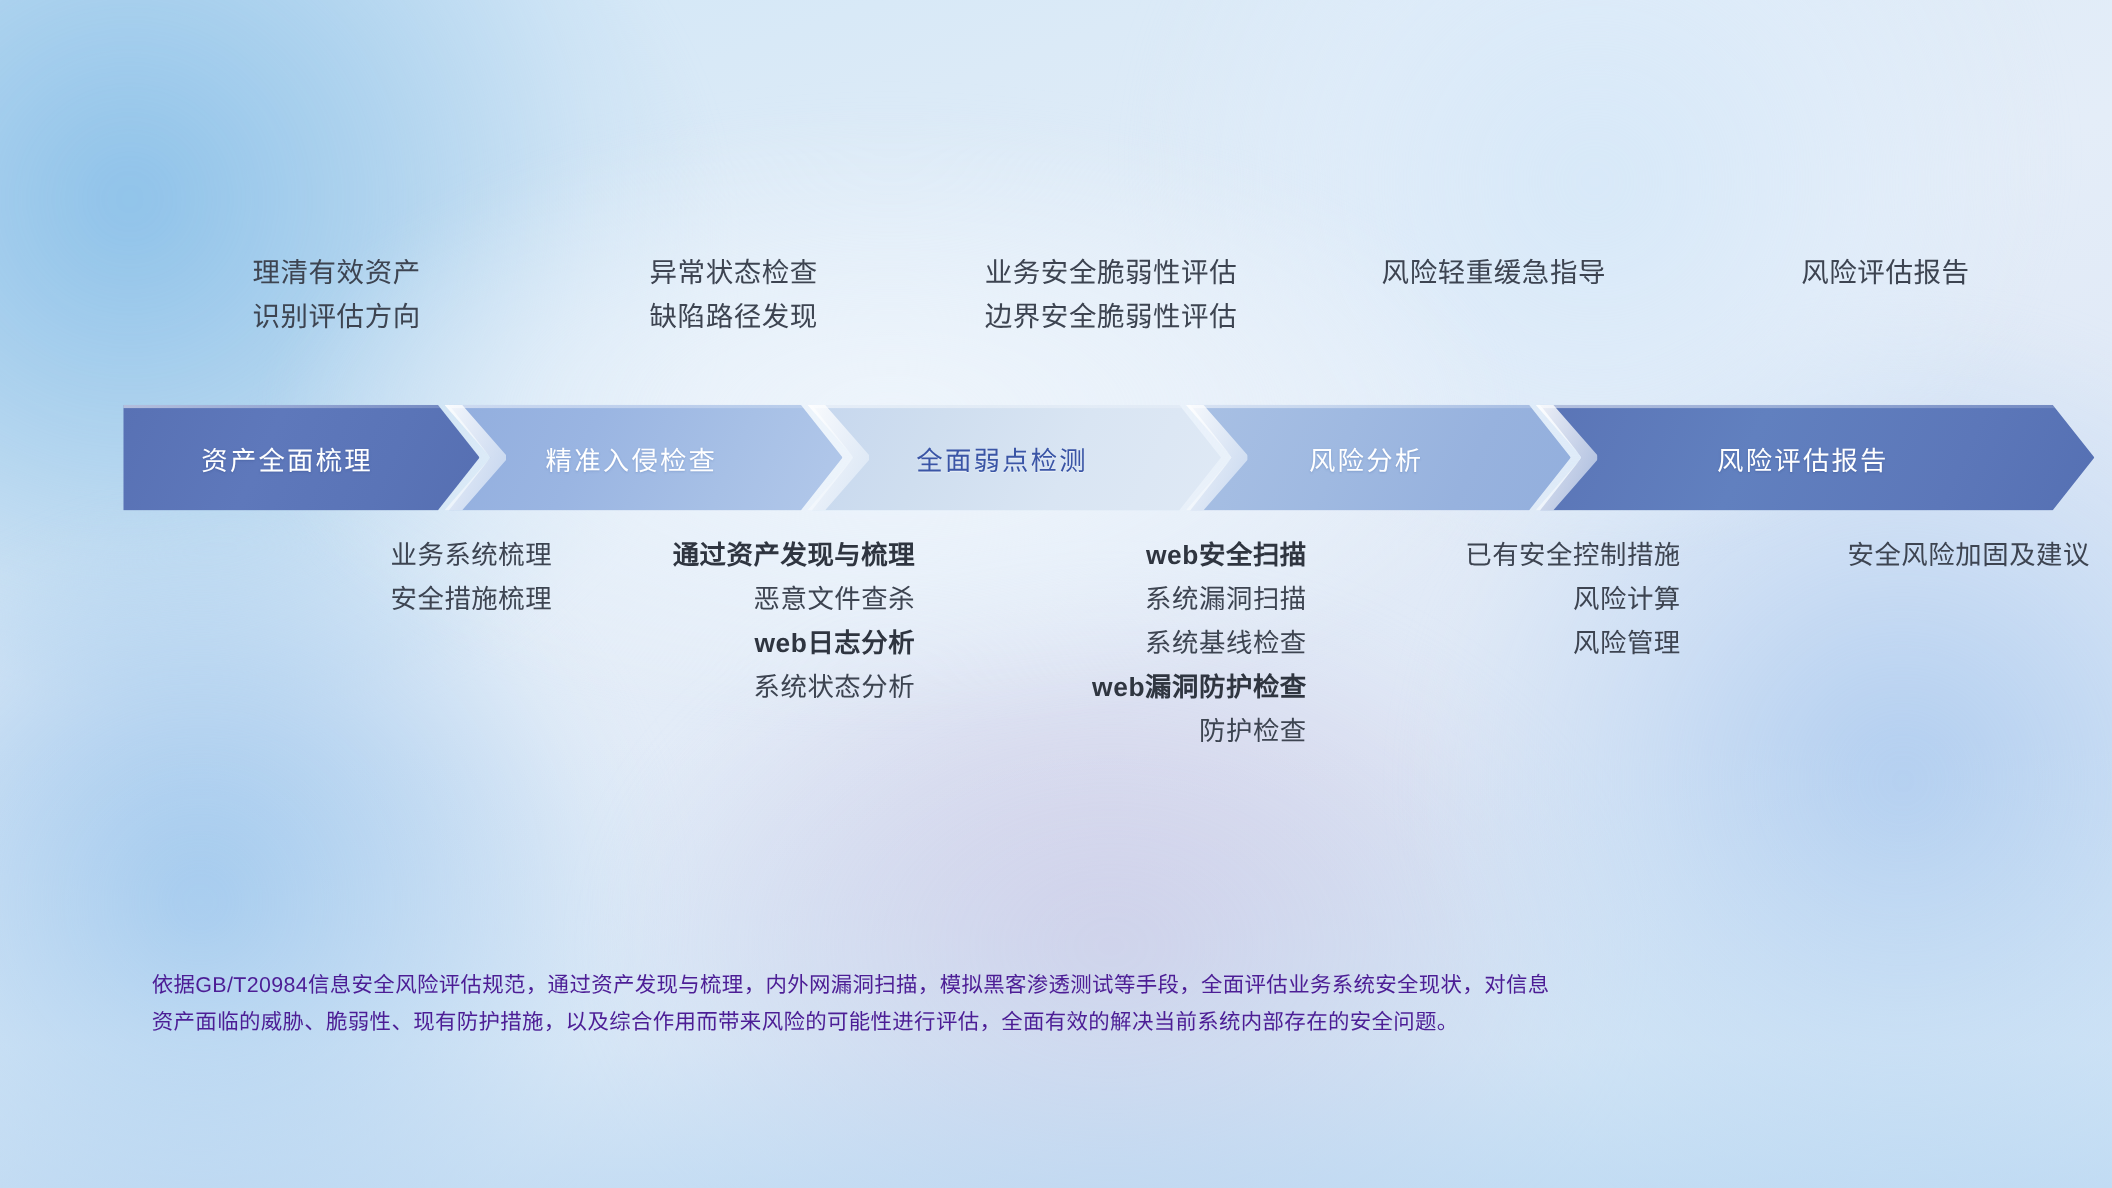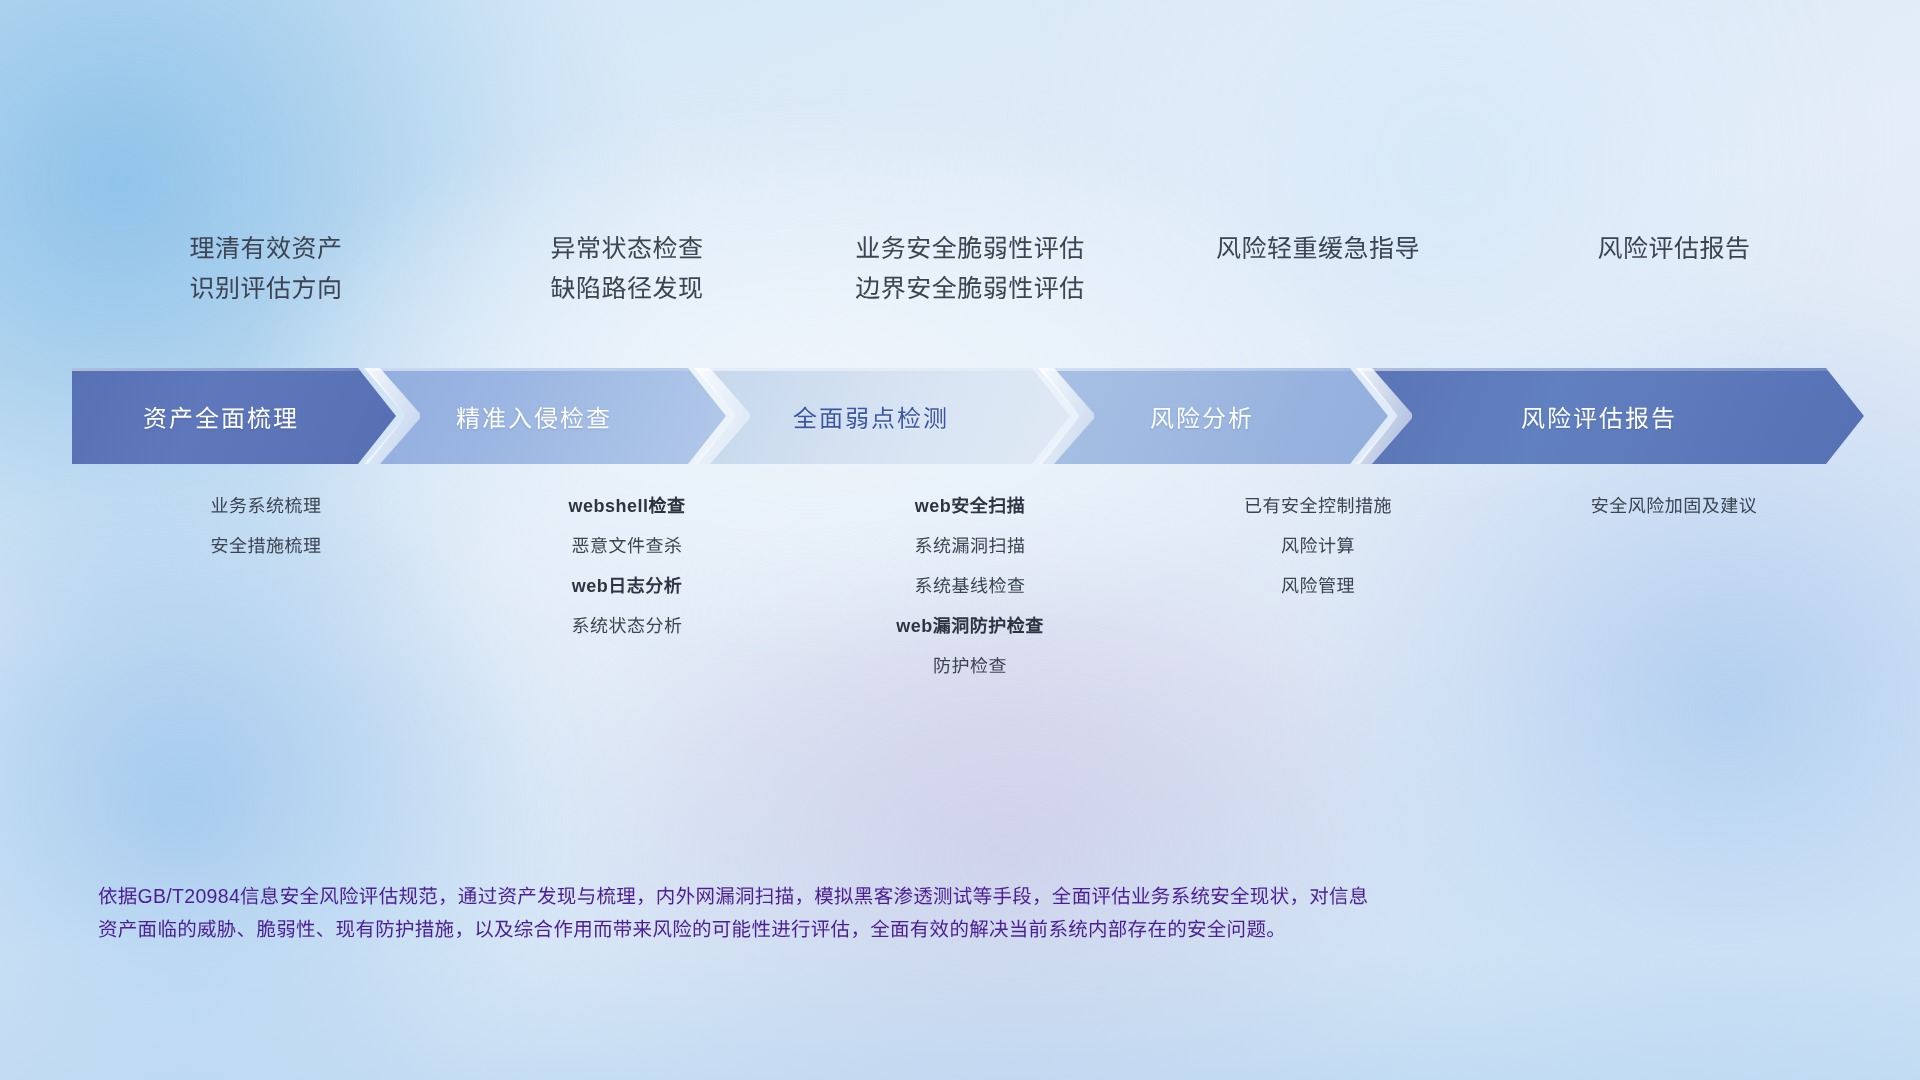--- a/index.html
+++ b/index.html
@@ -74,20 +74,21 @@
   #bg-vignette {
     position: absolute;
     inset: 0;
     background: linear-gradient(to bottom, rgba(255,255,255,0) 62%, rgba(205,228,246,.45) 88%, rgba(186,216,242,.65) 100%);
   }
 
   
   #content {
     position: absolute;
     inset: 0;
+    margin-left: 40px;
   }
 
   
   #top-labels {
     position: absolute;
     left: 70px;
     top: 228px;
     width: 1790px;
     height: 110px;
     display: flex;
@@ -202,23 +203,23 @@
   
   #bottom-lists {
     position: absolute;
     left: 70px;
     top: 486px;
     width: 1790px;
     display: flex;
     align-items: flex-start;
   }
   .bot-col {
-    text-align: center;
+    text-align: right;
     color: #3d4451;
-    font-size: 18px;
+    font-size: 24px;
     line-height: 40px;
     letter-spacing: .5px;
   }
   .bot-col div { white-space: nowrap; }
   .bot-col .em { font-weight: bold; color: #2f3540; }
   .bot-col.b1 { flex: 0 0 392px; }
   .bot-col.b2 { flex: 0 0 330px; }
   .bot-col.b3 { flex: 0 0 356px; }
   .bot-col.b4 { flex: 0 0 340px; }
   .bot-col.b5 { flex: 1 1 auto; }
@@ -300,21 +301,21 @@
     <div class="chev" id="chev-4"></div>
   </div>
 
   <div id="bottom-lists">
     <div class="bot-col b1">
       <div>业务系统梳理</div>
       <div>安全措施梳理</div>
     </div>
 
     <div class="bot-col b2">
-      <div class="em">webshell检查</div>
+      <div class="em">通过资产发现与梳理</div>
       <div>恶意文件查杀</div>
       <div class="em">web日志分析</div>
       <div>系统状态分析</div>
     </div>
 
     <div class="bot-col b3">
       <div class="em">web安全扫描</div>
       <div>系统漏洞扫描</div>
       <div>系统基线检查</div>
       <div class="em">web漏洞防护检查</div>

